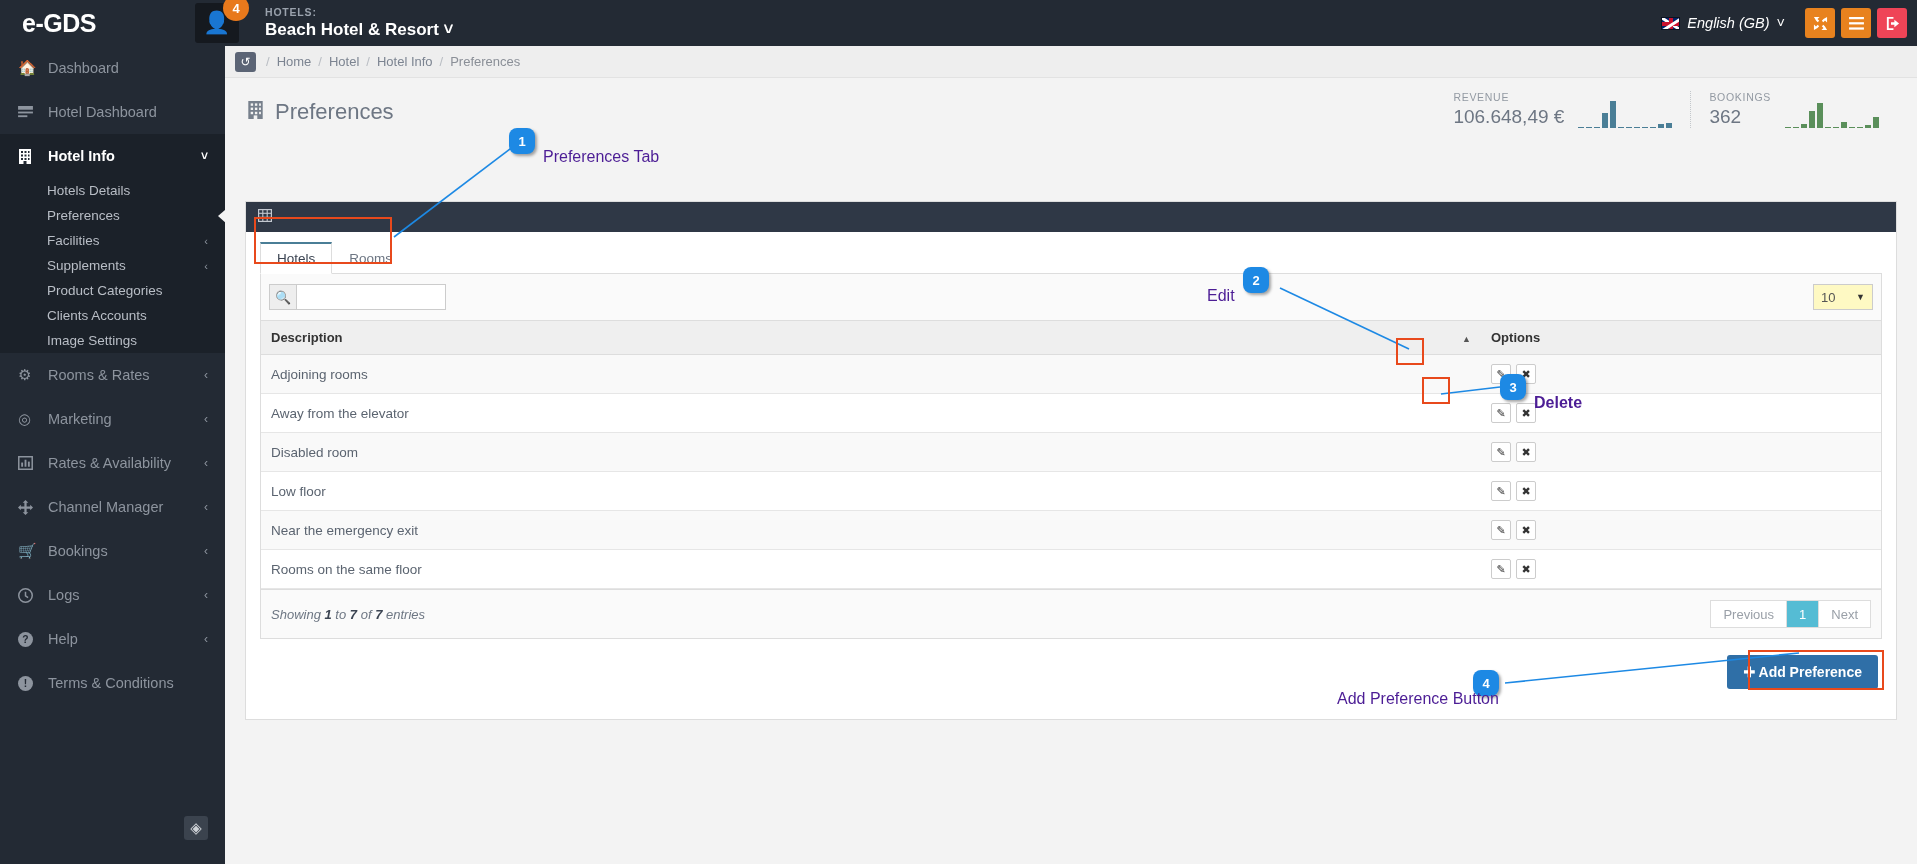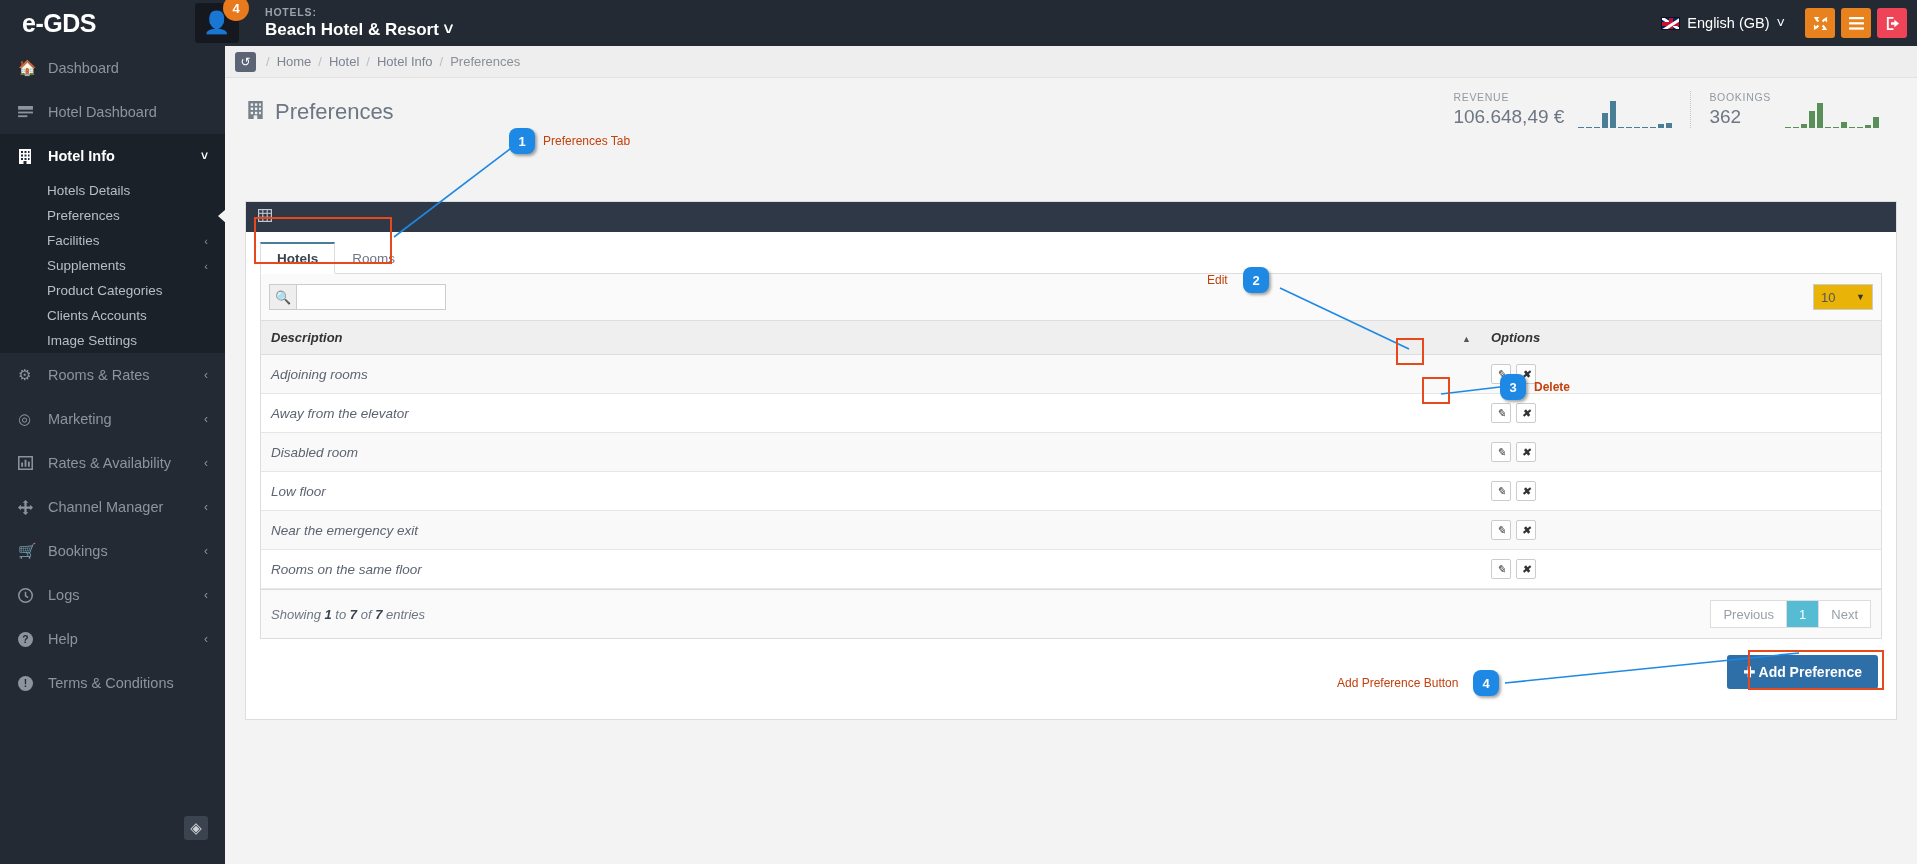--- a/index.html
+++ b/index.html
@@ -28,21 +28,21 @@
   }
   .avatar-glyph { font-size:22px; color:#cfd3d8; line-height:1; }
   .badge {
     position:absolute; right:-10px; top:-8px; width:26px; height:26px;
     border-radius:50%; background:#e8791c; color:#fff; font-size:13px;
     font-weight:bold; display:flex; align-items:center; justify-content:center;
   }
   .hotels-sel { margin-left:26px; color:#fff; line-height:1.15; }
   .hotels-sel .lbl { font-size:10.5px; color:#9aa2ad; letter-spacing:0.8px; font-weight:bold; }
   .hotels-sel .val { font-size:17px; color:#ffffff; font-weight:700; margin-top:2px; cursor:pointer;}
-  .top-right { margin-left:auto; display:flex; align-items:center; padding-right:10px; gap:0; }
+  .top-right { margin-left:auto; display:flex; align-items:center; padding-right:10px; gap:0;font-style:italic; }
   .lang { color:#fff; font-size:14.5px; display:flex; align-items:center; gap:7px; margin-right:14px; cursor:pointer;}
   .flag {
     width:19px; height:13px; display:inline-block; position:relative;
     background:#012169; border:1px solid #0b1222; overflow:hidden;
   }
   .flag:before, .flag:after {
     content:""; position:absolute; left:-3px; top:5px; width:26px; height:3px; background:#fff;
     transform:rotate(33deg);
   }
   .flag:after { transform:rotate(-33deg); }
@@ -145,43 +145,43 @@
   .panel-body { padding:10px 14px 14px 14px; }
 
   .tabs { display:flex; border-bottom:1px solid #ddd; height:32px; position:relative; }
   .tab {
     padding:0 16px; height:32px; display:flex; align-items:center;
     font-size:13.5px; color:#6d7683; cursor:pointer; border:1px solid transparent;
     border-bottom:none; margin-bottom:-1px;
   }
   .tab.active {
     background:#fff; border-color:#ddd; border-top:2px solid #4a7e96;
-    color:#3b4452; font-weight:bold; border-bottom:1px solid #fff;
+    color:#3b4452; font-weight:normal; border-bottom:1px solid #fff;
   }
 
   .table-wrap { border:1px solid #ddd; border-top:none; }
   .tbl-top { display:flex; align-items:center; padding:10px 8px; background:#fafafa; }
   .search-group { display:flex; }
   .search-ico {
     width:27px; height:26px; border:1px solid #ccc; background:#eee;
     display:flex; align-items:center; justify-content:center; font-size:13px; color:#777;
     border-right:none; cursor:pointer;
   }
   .search-input {
     width:150px; height:26px; border:1px solid #ccc; background:#fff;
     font-size:13px; padding:0 6px; outline:none; font-family:"Liberation Sans", sans-serif;
   }
   .len-sel {
-    margin-left:auto; width:60px; height:26px; border:1px solid #ccc; background:#eab308;
+    margin-left:auto; width:60px; height:26px; border:1px solid #ccc; background:#fef9c3;
     display:flex; align-items:center; justify-content:space-between;
     padding:0 7px; font-size:13px; color:#555; cursor:pointer;
   }
   .len-sel .car { font-size:9px; color:#333; }
 
-  table.dt { width:100%; border-collapse:collapse;font-style:italic; }
+  table.dt { width:100%; border-collapse:collapse; }
   table.dt th {
     background:#efefef; text-align:left; font-size:13px; color:#333;
     padding:9px 10px; border-top:1px solid #ddd; border-bottom:1px solid #ddd;
     font-weight:bold; position:relative;
   }
   table.dt th .sort-car { position:absolute; right:10px; top:50%; margin-top:-4px; font-size:9px; color:#555; }
   table.dt td {
     font-size:13.5px; color:#5b6470; padding:9px 10px;
     border-bottom:1px solid #e6e6e6;
   }
@@ -216,21 +216,21 @@
     padding:9px 16px; border-radius:3px; cursor:pointer; white-space:nowrap;
   }
 
   
   .ann-num {
     position:absolute; width:26px; height:26px; border-radius:8px; background:#1d89e4;
     color:#fff; font-size:13px; font-weight:bold;
     display:flex; align-items:center; justify-content:center;
     box-shadow:2px 2px 3px rgba(0,0,0,0.35); z-index:40;
   }
-  .ann-txt { position:absolute; font-size:12px; color:#c2410c; z-index:40; white-space:nowrap;}
+  .ann-txt { position:absolute; font-size:16px; color:#4c1d95; z-index:40; white-space:nowrap;margin-top:14px;}
   .hl { position:absolute; border:2.5px solid #e8491c; z-index:35; pointer-events:none;}
   svg.lines { position:absolute; left:0; top:0; width:1917px; height:864px; z-index:30; pointer-events:none; }
 </style>
 </head>
 <body>
 
 <div class="app">
 
   <div class="topbar">
     <div class="brand">e-GDS</div>

